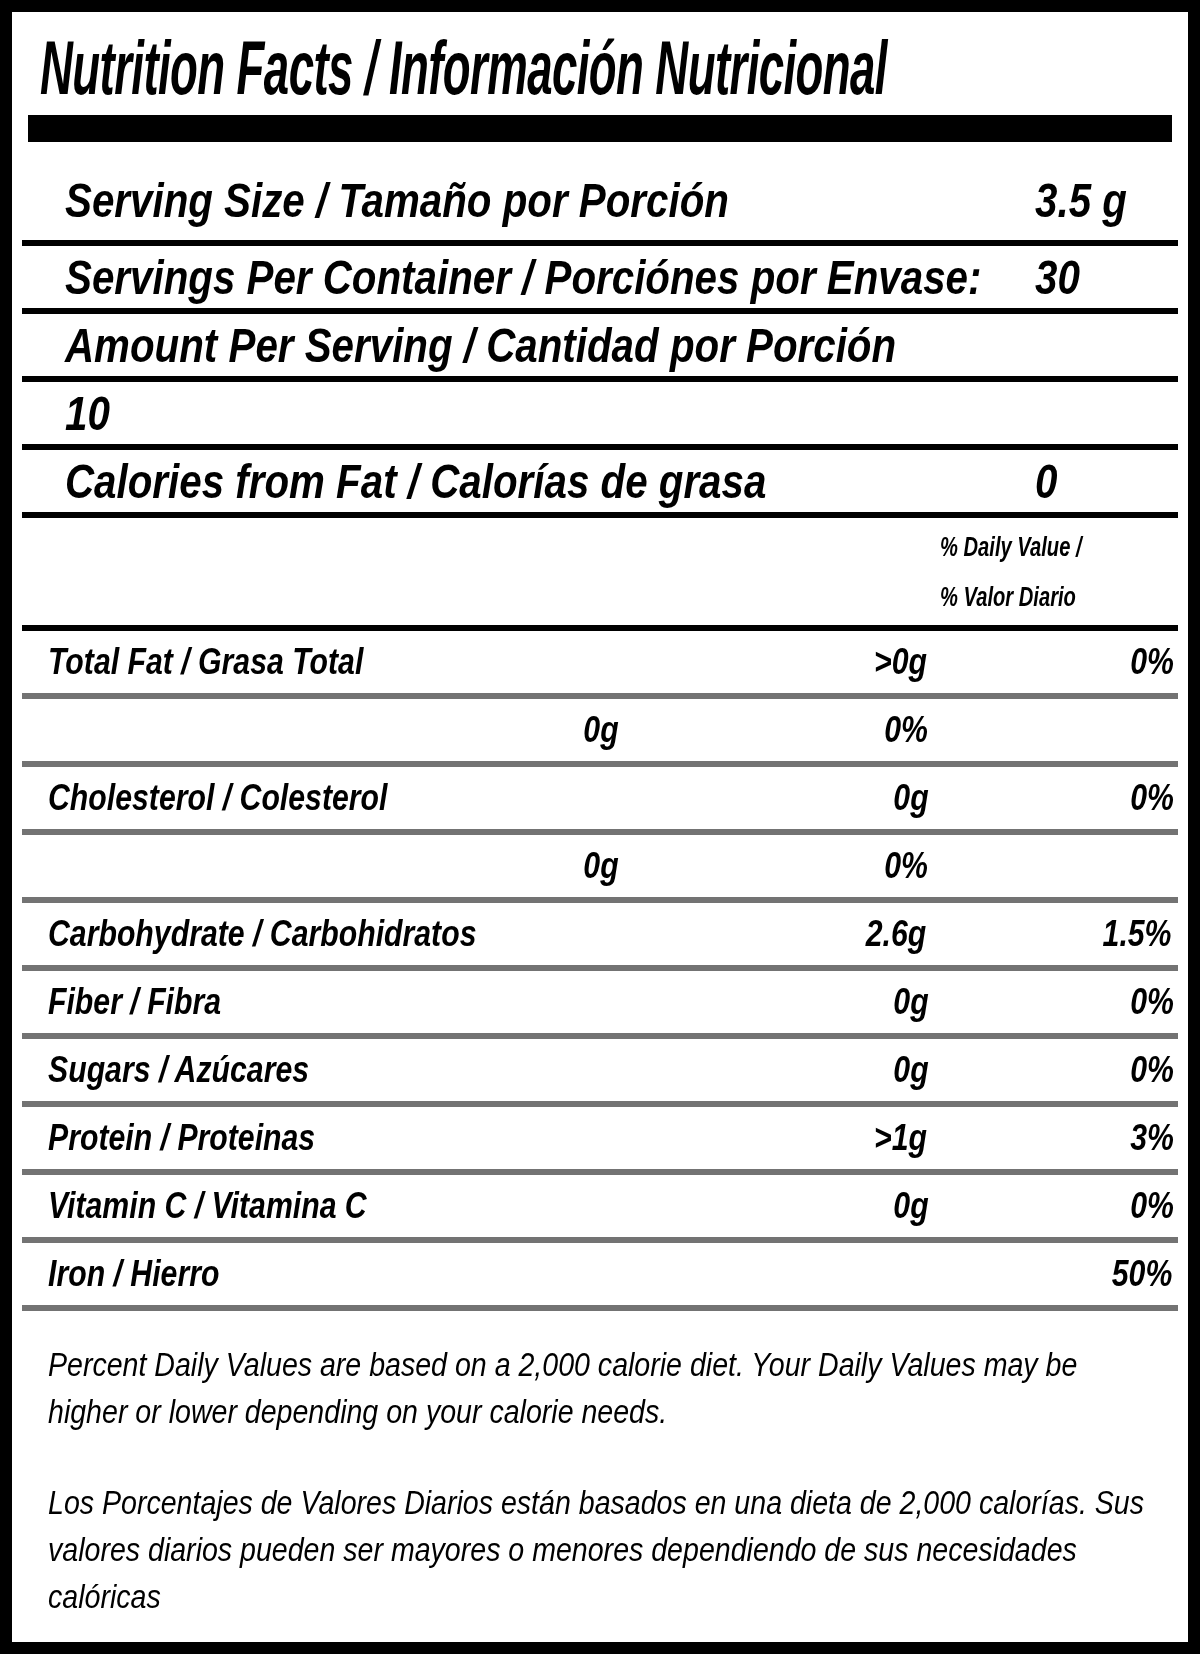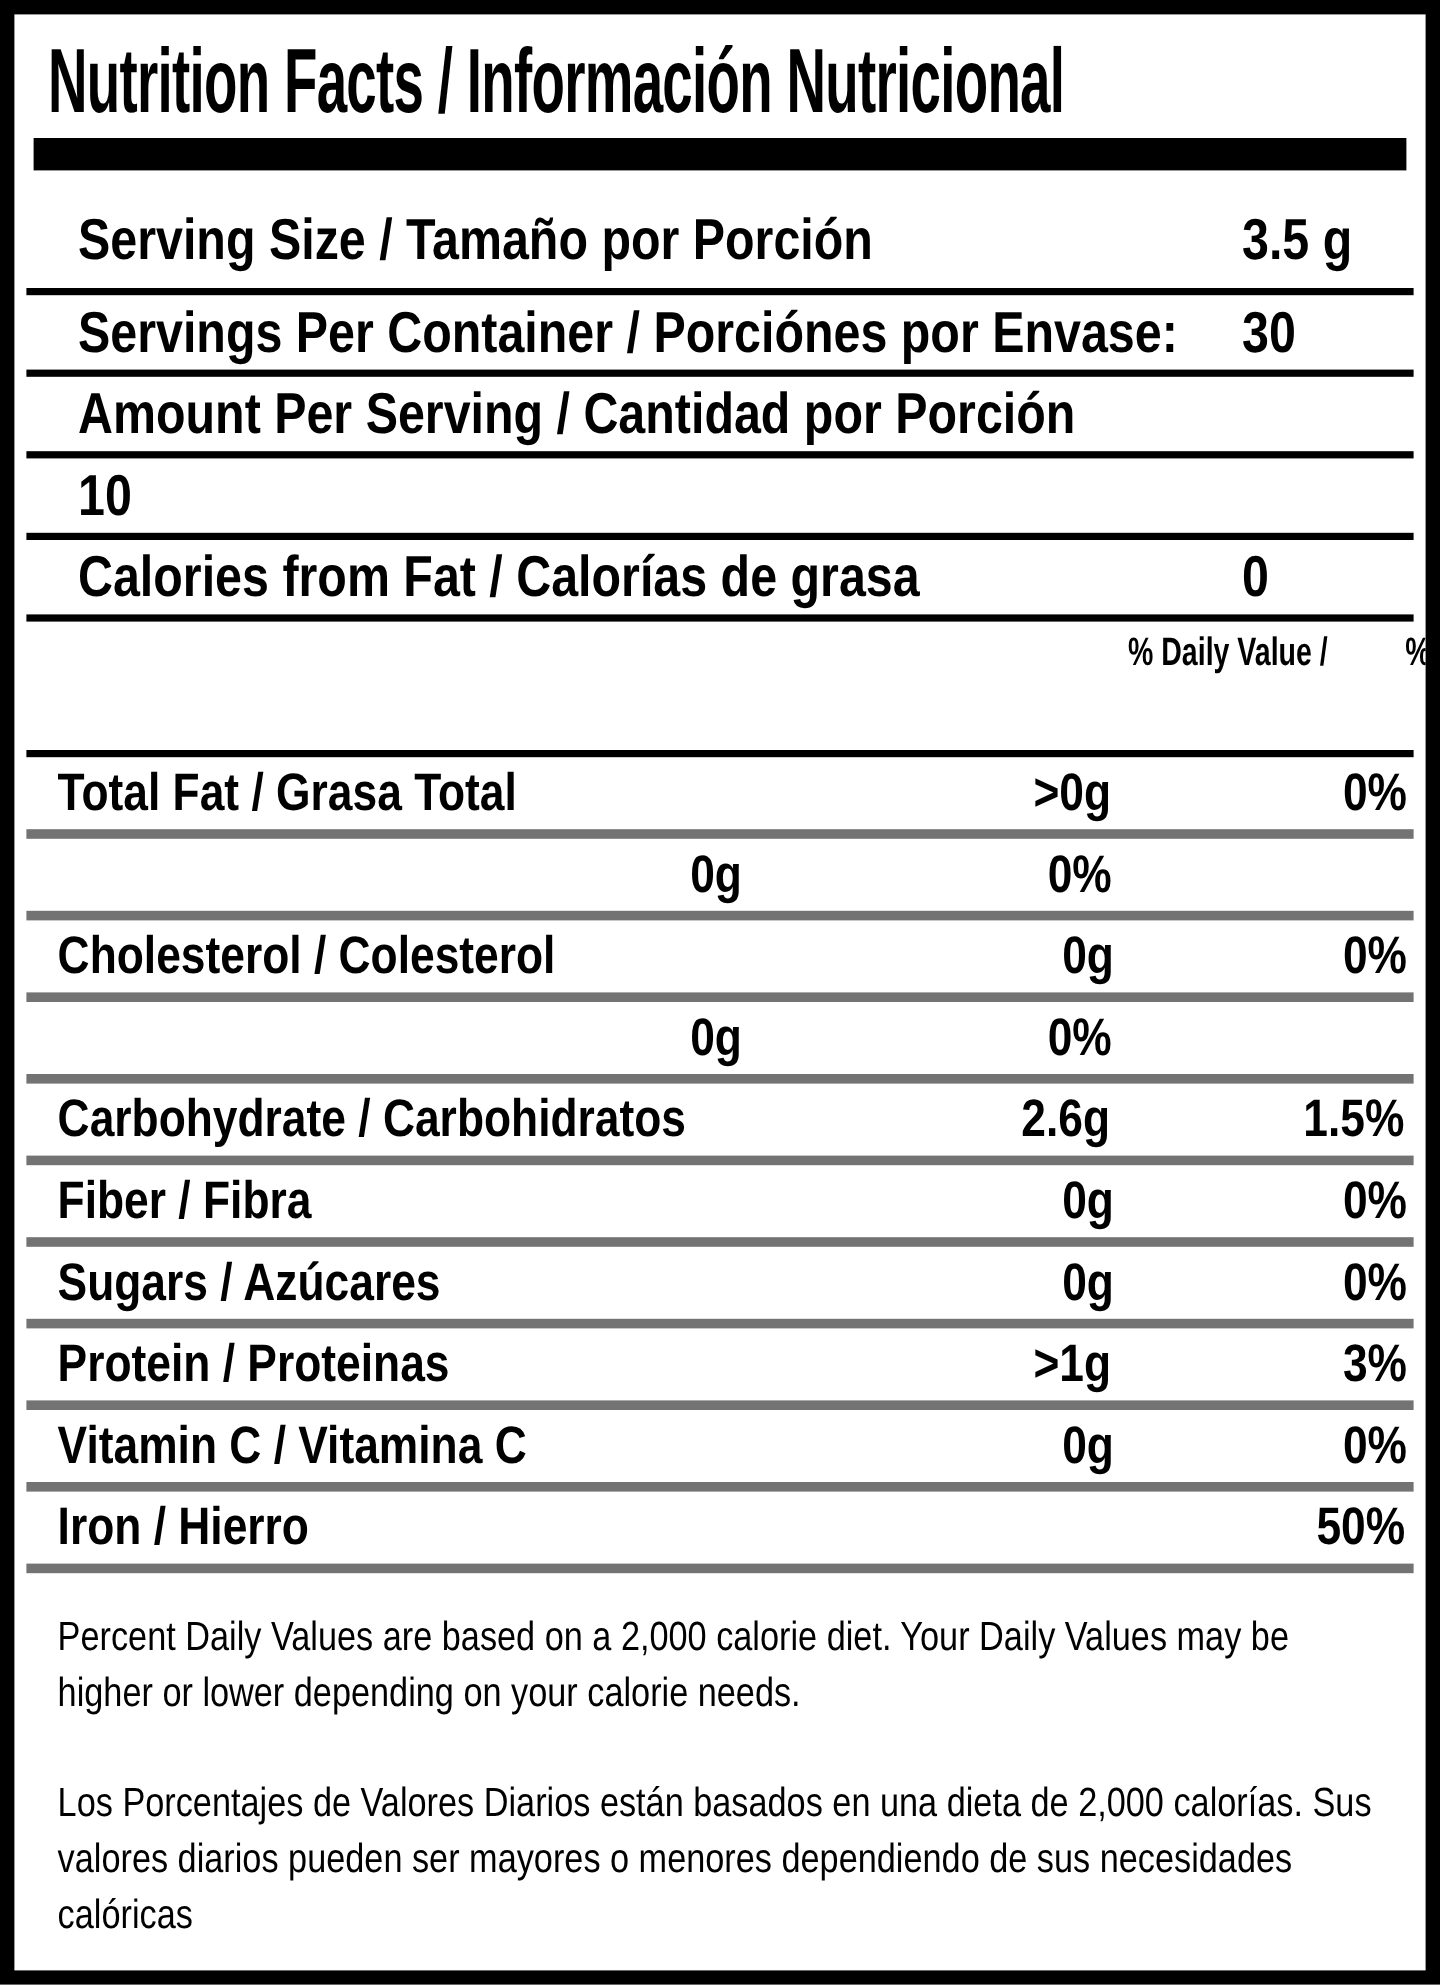--- a/index.html
+++ b/index.html
@@ -5,20 +5,21 @@
   html,body { margin:0; padding:0; background:#ffffff; }
   body { width:1200px; font-family:"Liberation Sans", sans-serif; color:#000; }
 
   .label {
     box-sizing:border-box;
     width:1200px; height:1654px;
     border:12px solid #000;
     background:#fff;
     padding:0 10px;
     overflow:hidden;
+    font-style:italic;
   }
 
   
   .cx-l { display:inline-block; white-space:nowrap; transform:scaleX(0.84); transform-origin:left center; }
   .cx-c { display:inline-block; white-space:nowrap; transform:scaleX(0.84); transform-origin:center center; }
 
   .title {
     margin:0; box-sizing:border-box;
     height:103px; padding:20px 0 0 18px;
     font-size:76px; font-weight:bold; line-height:72px;
@@ -36,34 +37,34 @@
     height:68px; padding-left:43px;
     border-bottom:6px solid #000;
     font-size:48px; font-weight:bold;
   }
   .trow.first { height:104px; padding-top:18px; }
 
   
   .dv-header {
     box-sizing:border-box;
     height:113px; border-bottom:6px solid #000;
-    display:flex; justify-content:space-between;
+    display:flex; flex-direction:column; justify-content:center;
     padding-left:918px;
-    font-size:33px; font-weight:bold; line-height:50px;
+    font-size:28px; font-weight:bold; line-height:50px;
   }
   .dv-header .cx-l { transform:scaleX(0.72); }
 
   
   .nrow {
     box-sizing:border-box;
     display:grid; grid-template-columns:574px 310px 1fr;
     align-items:center;
     height:68px; padding-left:26px;
-    border-bottom:8px solid #737373;
-    font-size:44px; font-weight:bold;
+    border-bottom:6px solid #737373;
+    font-size:36px; font-weight:bold;
   }
   .nrow .namount, .nrow .ndv { text-align:right; }
 
   
   .footnotes { padding-left:26px; }
   .footnote {
     margin:0; width:1314px;
     font-size:34px; font-weight:normal; line-height:47px;
     transform:scaleX(0.84); transform-origin:left top;
   }

